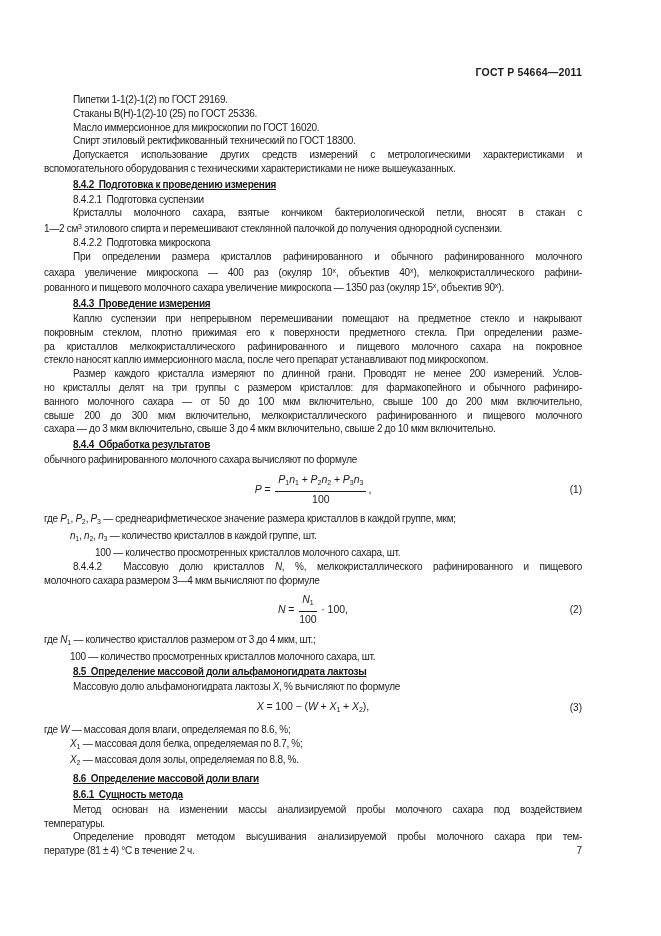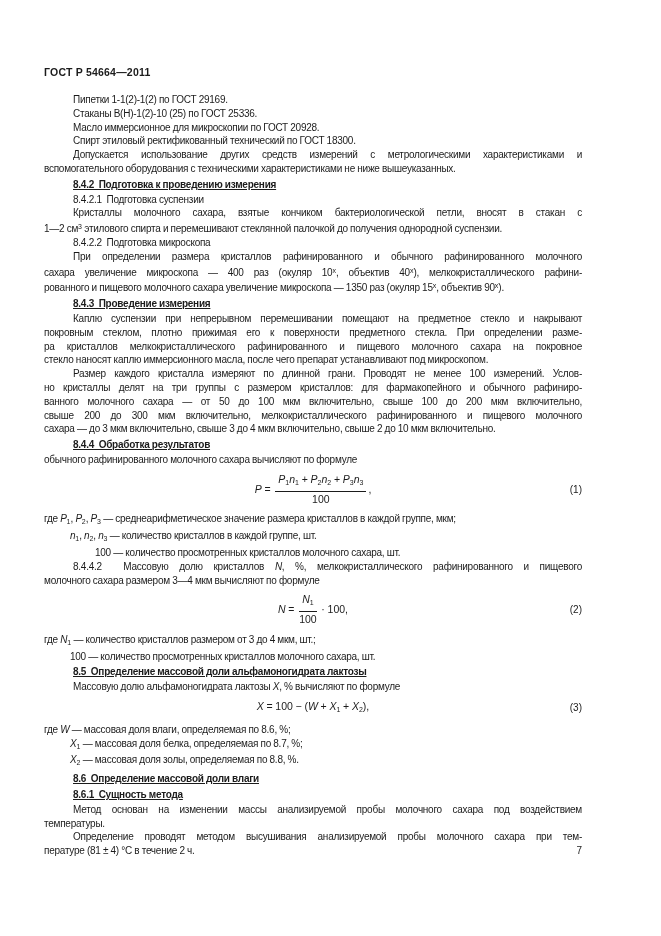--- a/index.html
+++ b/index.html
@@ -3,21 +3,21 @@
 <meta charset="utf-8">
 <style>
   html,body { margin:0; padding:0; background:#ffffff; }
   .page {
     position:relative; width:661px; height:936px; background:#ffffff;
     font-family:"Liberation Sans","DejaVu Sans",sans-serif;
     color:#1b1b1b; overflow:hidden;
   }
   .header {
     position:absolute; top:66px; left:44px; width:538px;
-    text-align:left; font-weight:bold; font-size:10.5px; letter-spacing:0.2px;
+    text-align:right; font-weight:bold; font-size:10.5px; letter-spacing:0.2px;
   }
   .content {
     position:absolute; top:93px; left:44px; width:538px;
     font-size:10px; line-height:13.8px; letter-spacing:-0.25px;
     word-spacing:-0.2px;
   }
   .line { min-height:13.8px; white-space:nowrap; }
   .line.j { white-space:normal; text-align:justify; text-align-last:justify; }
   .ind-p  { padding-left:29px; }
   .ind-d1 { padding-left:26px; }
@@ -38,38 +38,38 @@
   }
 </style>
 </head>
 <body>
 
 <div class="page">
   <div class="header">ГОСТ Р 54664—2011</div>
   <div class="content">
       <div class="line ind-p">Пипетки 1-1(2)-1(2) по ГОСТ 29169.</div>
       <div class="line ind-p">Стаканы В(Н)-1(2)-10 (25) по ГОСТ 25336.</div>
-      <div class="line ind-p">Масло иммерсионное для микроскопии по ГОСТ 20928.</div>
+      <div class="line ind-p">Масло иммерсионное для микроскопии по ГОСТ 16020.</div>
       <div class="line ind-p">Спирт этиловый ректификованный технический по ГОСТ 18300.</div>
       <div class="line ind-p j">Допускается использование других средств измерений с метрологическими характеристиками и</div>
       <div class="line">вспомогательного оборудования с техническими характеристиками не ниже вышеуказанных.</div>
       <div class="line heading ind-p">8.4.2&nbsp; Подготовка к проведению измерения</div>
       <div class="line ind-p">8.4.2.1&nbsp; Подготовка суспензии</div>
       <div class="line ind-p j">Кристаллы молочного сахара, взятые кончиком бактериологической петли, вносят в стакан с</div>
       <div class="line">1—2 см<sup>3</sup> этилового спирта и перемешивают стеклянной палочкой до получения однородной суспензии.</div>
       <div class="line ind-p">8.4.2.2&nbsp; Подготовка микроскопа</div>
       <div class="line ind-p j">При определении размера кристаллов рафинированного и обычного рафинированного молочного</div>
       <div class="line j">сахара увеличение микроскопа — 400 раз (окуляр 10<sup>х</sup>, объектив 40<sup>х</sup>), мелкокристаллического рафини-</div>
       <div class="line">рованного и пищевого молочного сахара увеличение микроскопа — 1350 раз (окуляр 15<sup>х</sup>, объектив 90<sup>х</sup>).</div>
       <div class="line heading ind-p">8.4.3&nbsp; Проведение измерения</div>
       <div class="line ind-p j">Каплю суспензии при непрерывном перемешивании помещают на предметное стекло и накрывают</div>
       <div class="line j">покровным стеклом, плотно прижимая его к поверхности предметного стекла. При определении разме-</div>
       <div class="line j">ра кристаллов мелкокристаллического рафинированного и пищевого молочного сахара на покровное</div>
       <div class="line">стекло наносят каплю иммерсионного масла, после чего препарат устанавливают под микроскопом.</div>
-      <div class="line ind-p j">Размер каждого кристалла измеряют по длинной грани. Проводят не менее 100 измерений. Услов-</div>
+      <div class="line ind-p j">Размер каждого кристалла измеряют по длинной грани. Проводят не менее 200 измерений. Услов-</div>
       <div class="line j">но кристаллы делят на три группы с размером кристаллов: для фармакопейного и обычного рафиниро-</div>
       <div class="line j">ванного молочного сахара — от 50 до 100 мкм включительно, свыше 100 до 200 мкм включительно,</div>
       <div class="line j">свыше 200 до 300 мкм включительно, мелкокристаллического рафинированного и пищевого молочного</div>
       <div class="line">сахара — до 3 мкм включительно, свыше 3 до 4 мкм включительно, свыше 2 до 10 мкм включительно.</div>
       <div class="line heading ind-p">8.4.4&nbsp; Обработка результатов</div>
       <div class="line">обычного рафинированного молочного сахара вычисляют по формуле</div>
       <div class="formula-row"><span class="formula-body"><i>P</i> = <span class="frac"><span class="fnum"><i>P</i><sub>1</sub><i>n</i><sub>1</sub> + <i>P</i><sub>2</sub><i>n</i><sub>2</sub> + <i>P</i><sub>3</sub><i>n</i><sub>3</sub></span><span class="fden">100</span></span>,</span><span class="formula-num">(1)</span></div>
       <div class="line">где <i>P</i><sub>1</sub>, <i>P</i><sub>2</sub>, <i>P</i><sub>3</sub> — среднеарифметическое значение размера кристаллов в каждой группе, мкм;</div>
       <div class="line ind-d1"><i>n</i><sub>1</sub>, <i>n</i><sub>2</sub>, <i>n</i><sub>3</sub> — количество кристаллов в каждой группе, шт.</div>
       <div class="line ind-d2">100 — количество просмотренных кристаллов молочного сахара, шт.</div>

